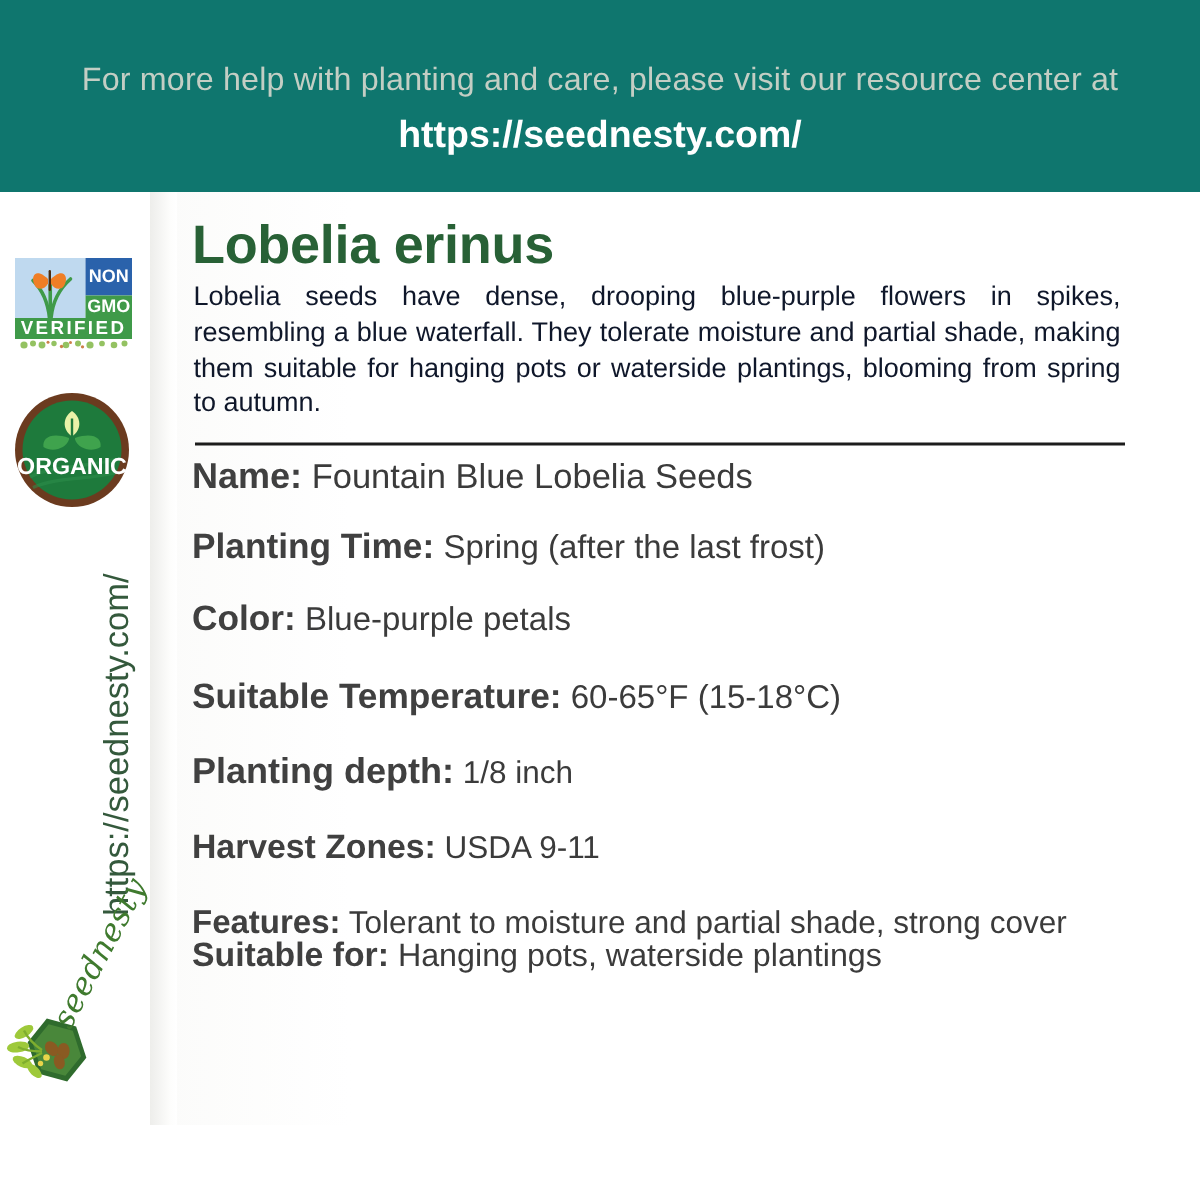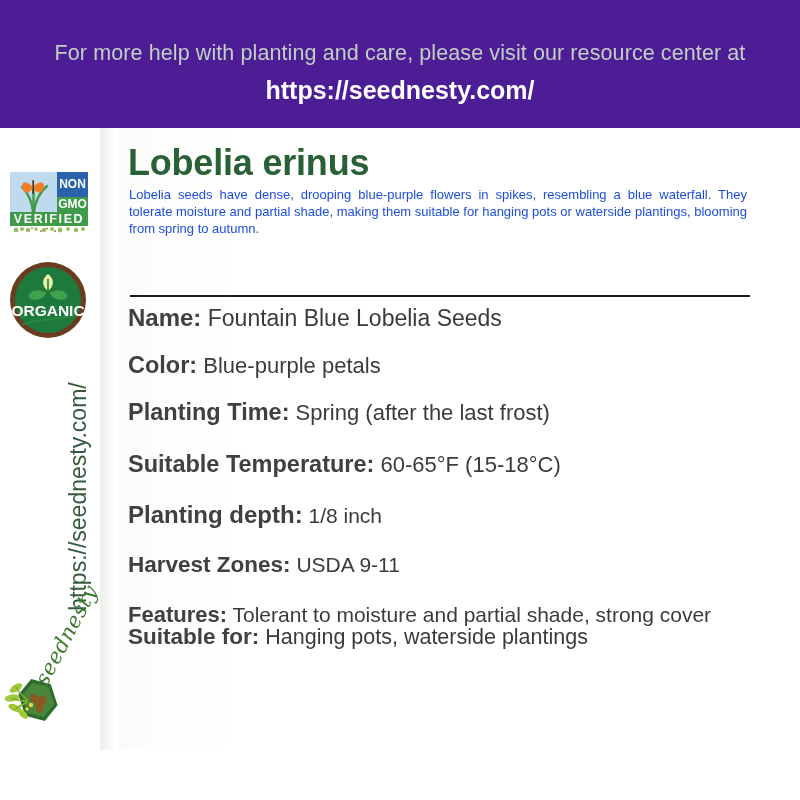--- a/index.html
+++ b/index.html
@@ -22,21 +22,21 @@
     background: #ffffff;
   }
 
   
   .header {
     position: absolute;
     left: 0;
     top: 0;
     width: 800px;
     height: 128px;
-    background: #4c1d95;
+    background: #0f766e;
     box-sizing: border-box;
     display: flex;
     flex-direction: column;
     align-items: center;
     justify-content: center;
     padding-top: 18px;
   }
   .header-line1 {
     color: #c3cec4;
     font-size: 21.5px;
@@ -163,22 +163,22 @@
     font-weight: bold;
     letter-spacing: -0.2px;
     white-space: nowrap;
   }
 
   .desc {
     position: absolute;
     left: 1px;
     top: 58px;
     width: 618px;
-    color: #1d4ed8;
-    font-size: 13px;
+    color: #0f172a;
+    font-size: 18px;
     line-height: 1.32;
     text-align: justify;
   }
 
   .divider {
     position: absolute;
     left: 2px;
     top: 167px;
     width: 620px;
     height: 0;
@@ -374,30 +374,30 @@
 
       <div class="divider"></div>
 
       <div class="specs">
 
         <div class="row r1">
           <span class="lbl">Name:</span>
           <span class="val">Fountain Blue Lobelia Seeds</span>
         </div>
 
+        <div class="row r2">
+          <span class="lbl">Planting Time:</span>
+          <span class="val">Spring (after the last frost)</span>
+        </div>
+
         <div class="row r3">
           <span class="lbl">Color:</span>
           <span class="val">Blue-purple petals</span>
         </div>
 
-        <div class="row r2">
-          <span class="lbl">Planting Time:</span>
-          <span class="val">Spring (after the last frost)</span>
-        </div>
-
         <div class="row r4">
           <span class="lbl">Suitable Temperature:</span>
           <span class="val">60-65°F (15-18°C)</span>
         </div>
 
         <div class="row r5">
           <span class="lbl">Planting depth:</span>
           <span class="val">1/8 inch</span>
         </div>
 

